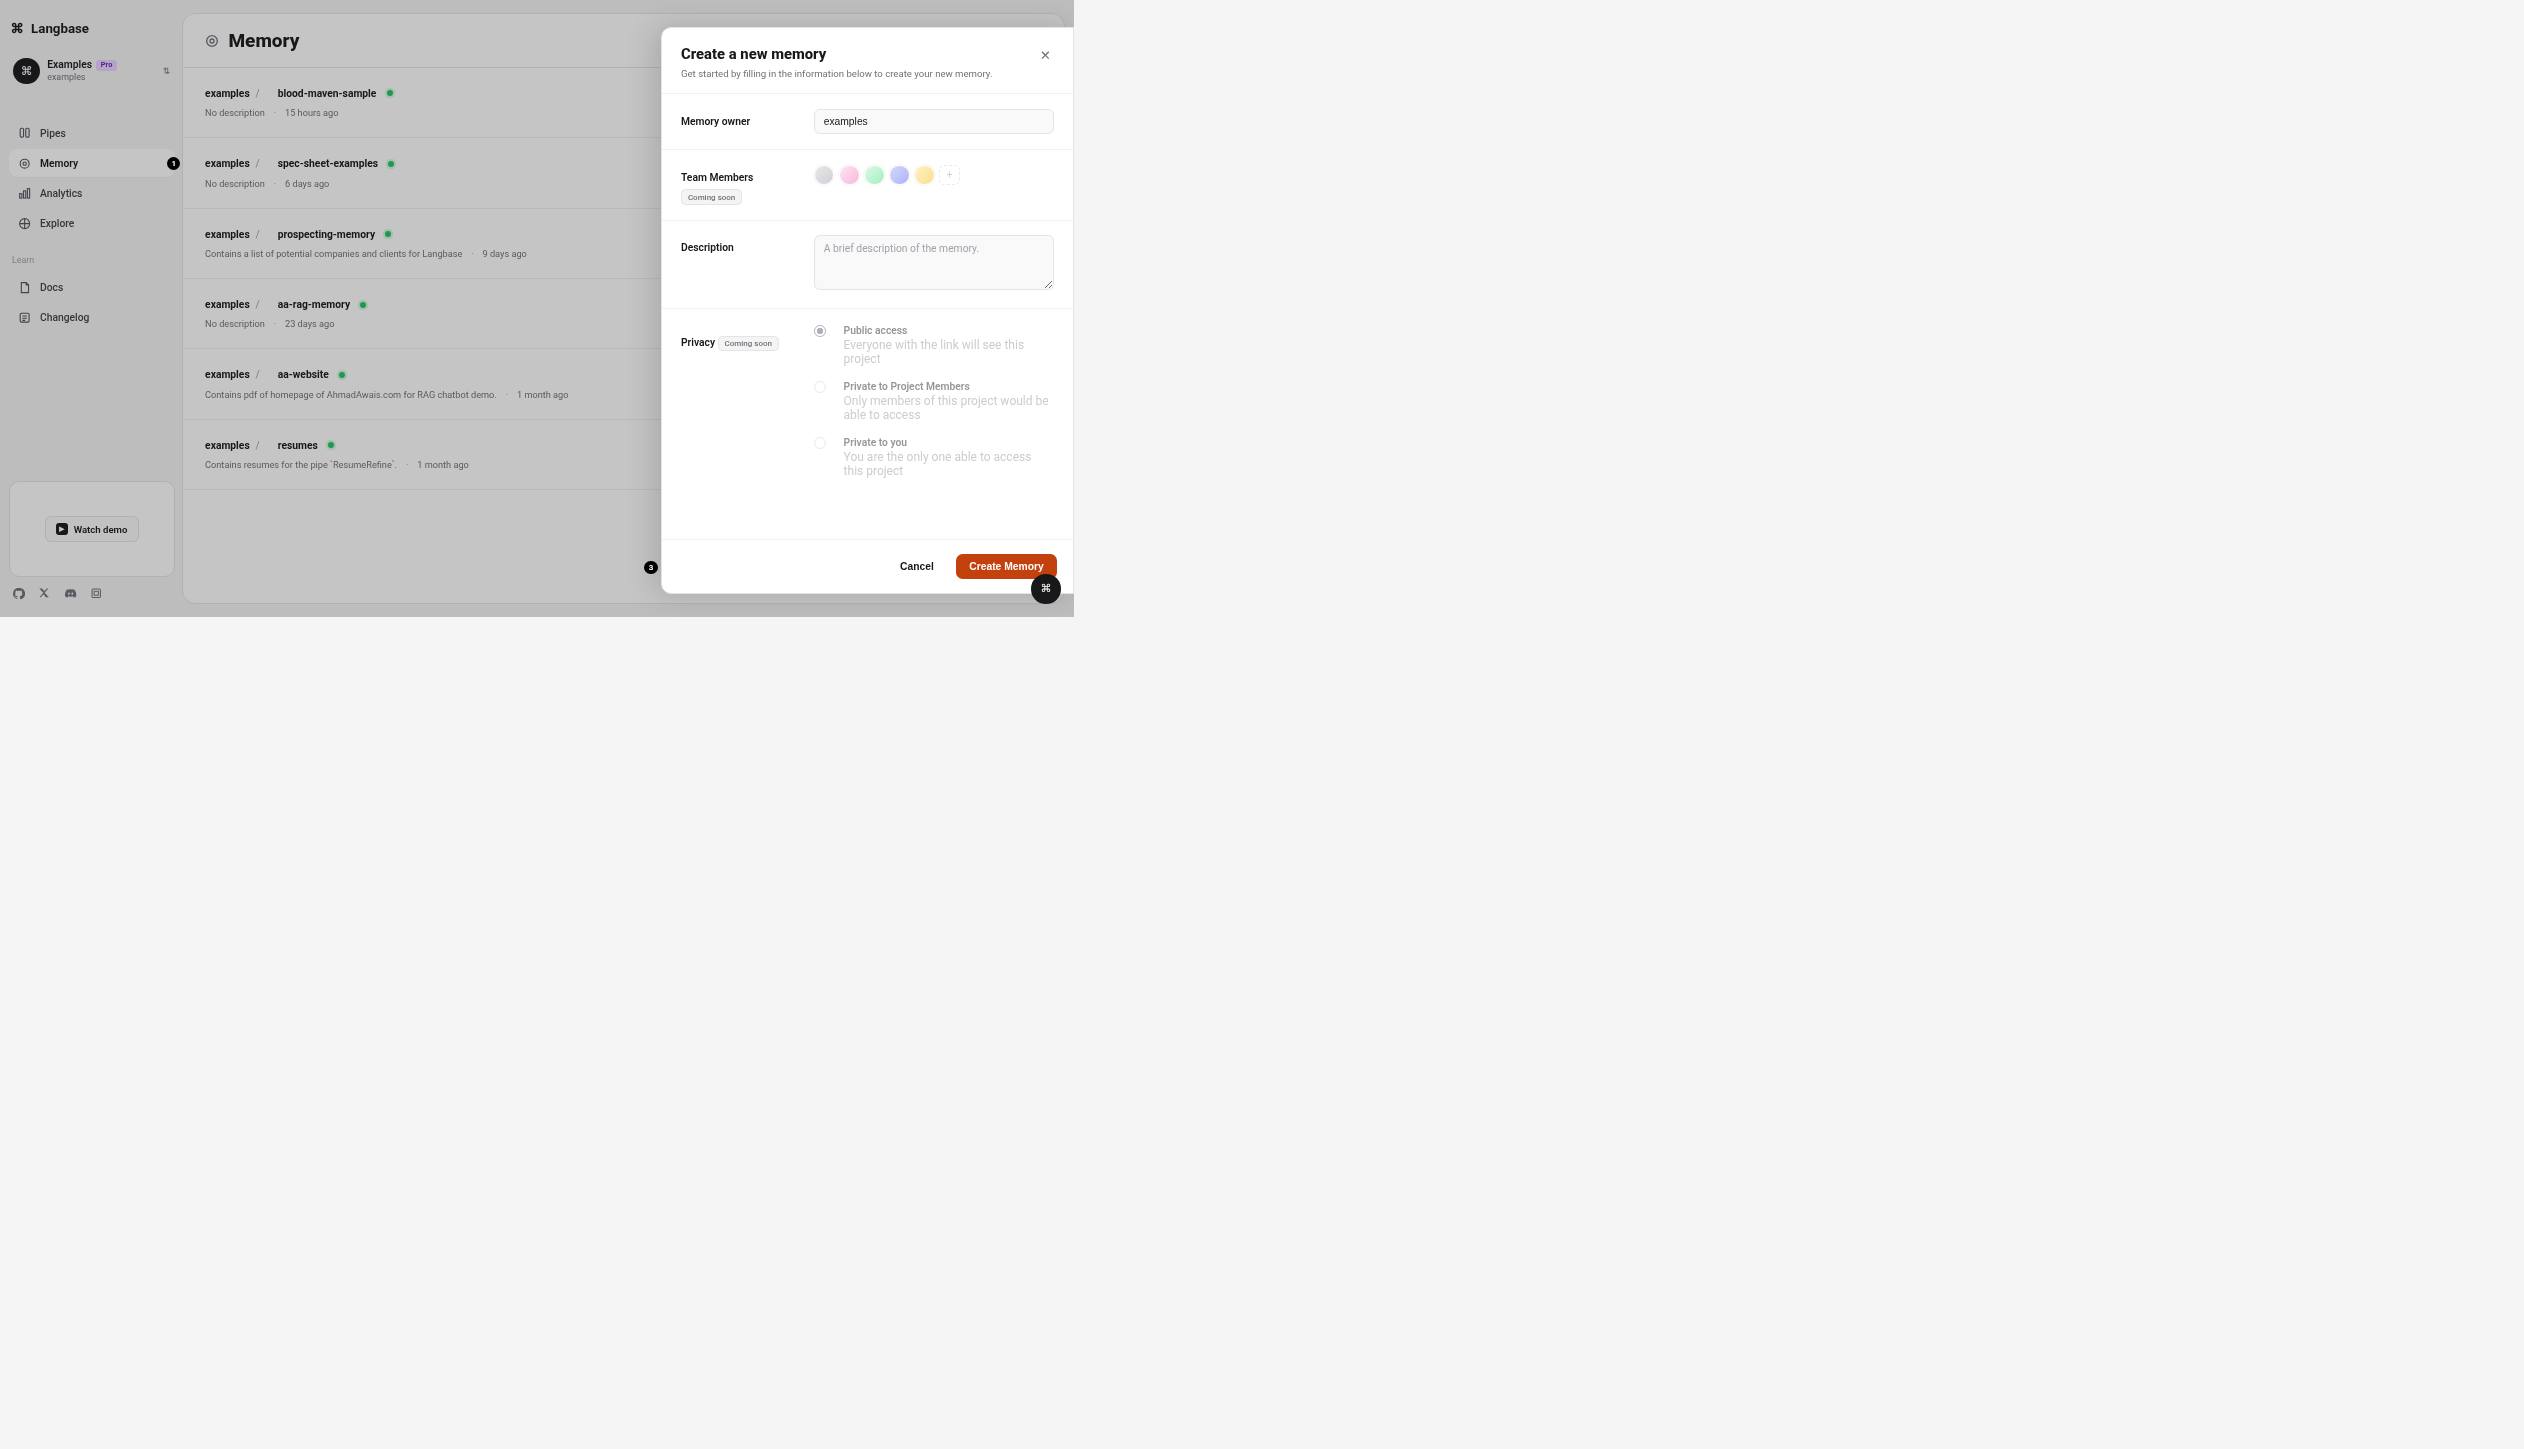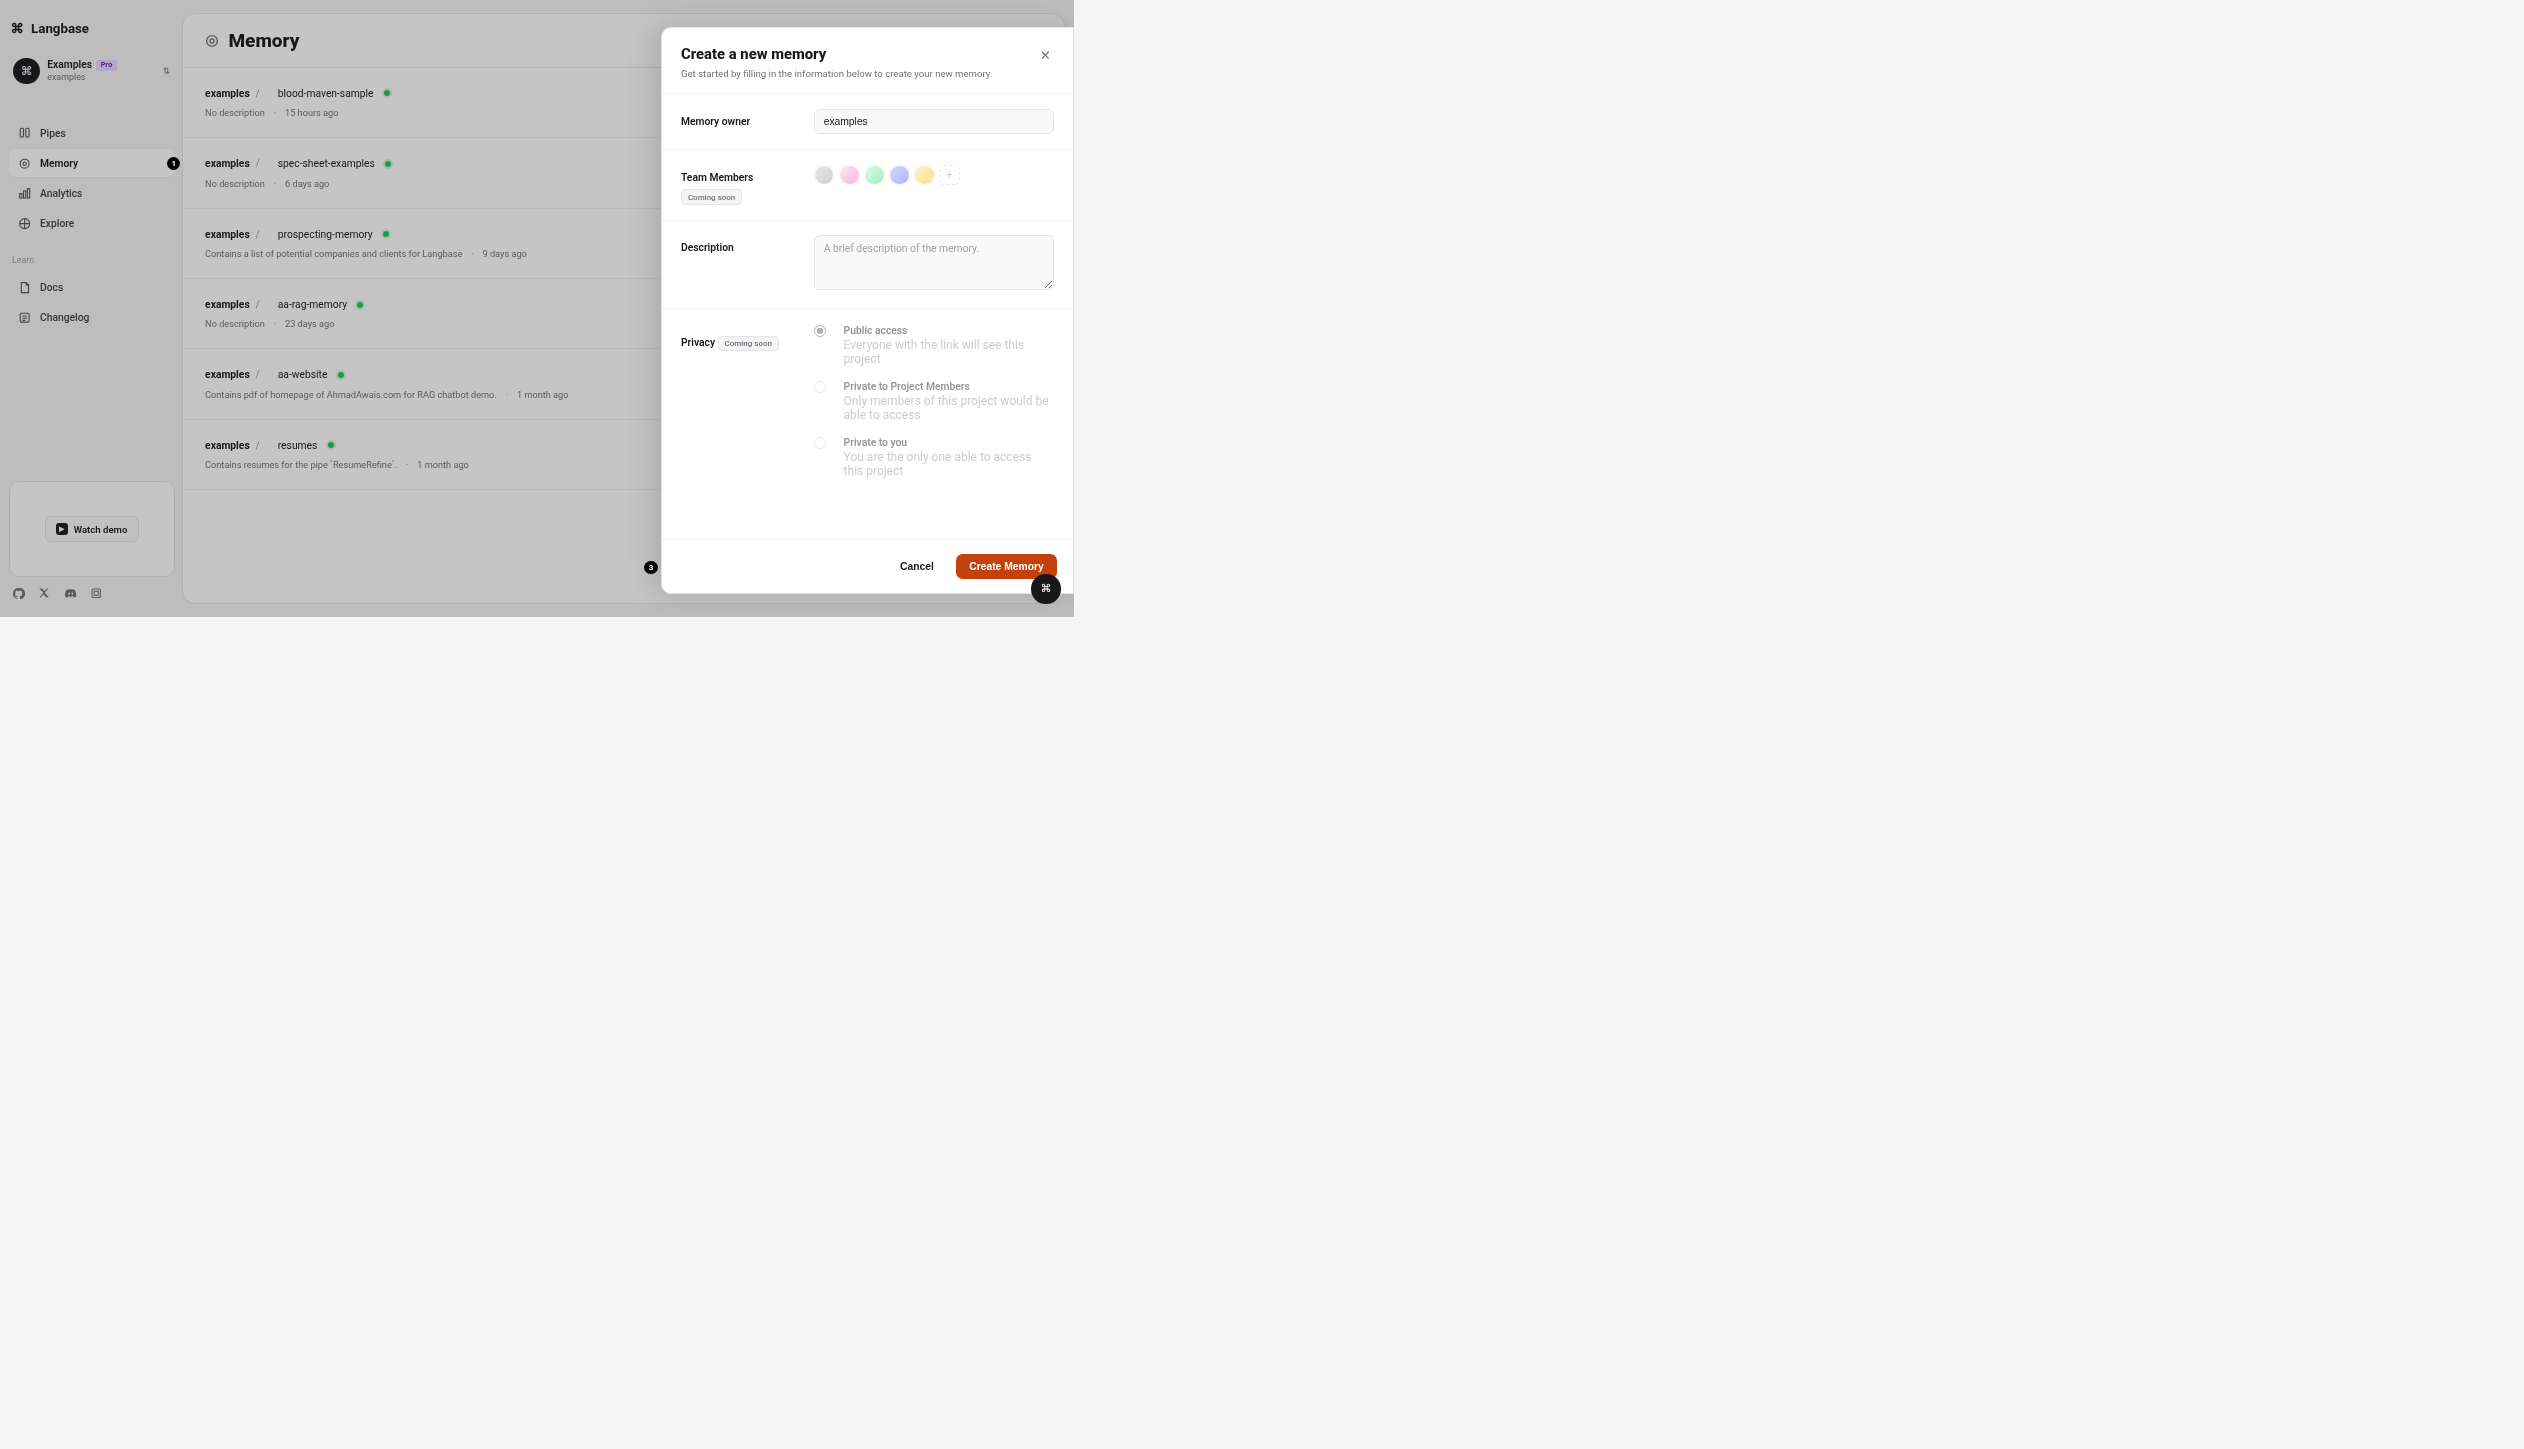--- a/index.html
+++ b/index.html
@@ -123,21 +123,21 @@
   margin:0 1.5px;
   flex:1; overflow:auto;
 }
 .mem-row {
   padding:19px 20.7px;
   border-bottom:0.7px solid #f1f1f3;
 }
 .mem-title-row { display:flex; align-items:center; gap:5.9px; font-size:10.3px; }
 .mem-title-row .owner { font-weight:700; }
 .mem-title-row .sep { color:#a1a1aa; }
-.mem-title-row .mname { font-weight:400;padding-left:12px; }
+.mem-title-row .mname { font-weight:700;padding-left:12px; }
 .status-dot {
   width:5.9px;height:5.9px;border-radius:50%;
   background:#22c55e; display:inline-block; margin-left:4.4px;
   box-shadow:0 0 0 2.2px rgba(34,197,94,.18);
 }
 .mem-sub { display:flex;gap:8.9px;align-items:center;font-size:9.2px;color:#71717a;margin-top:7.4px; }
 .mem-sub .dot { color:#a1a1aa; }
 
 
 .scrim {

